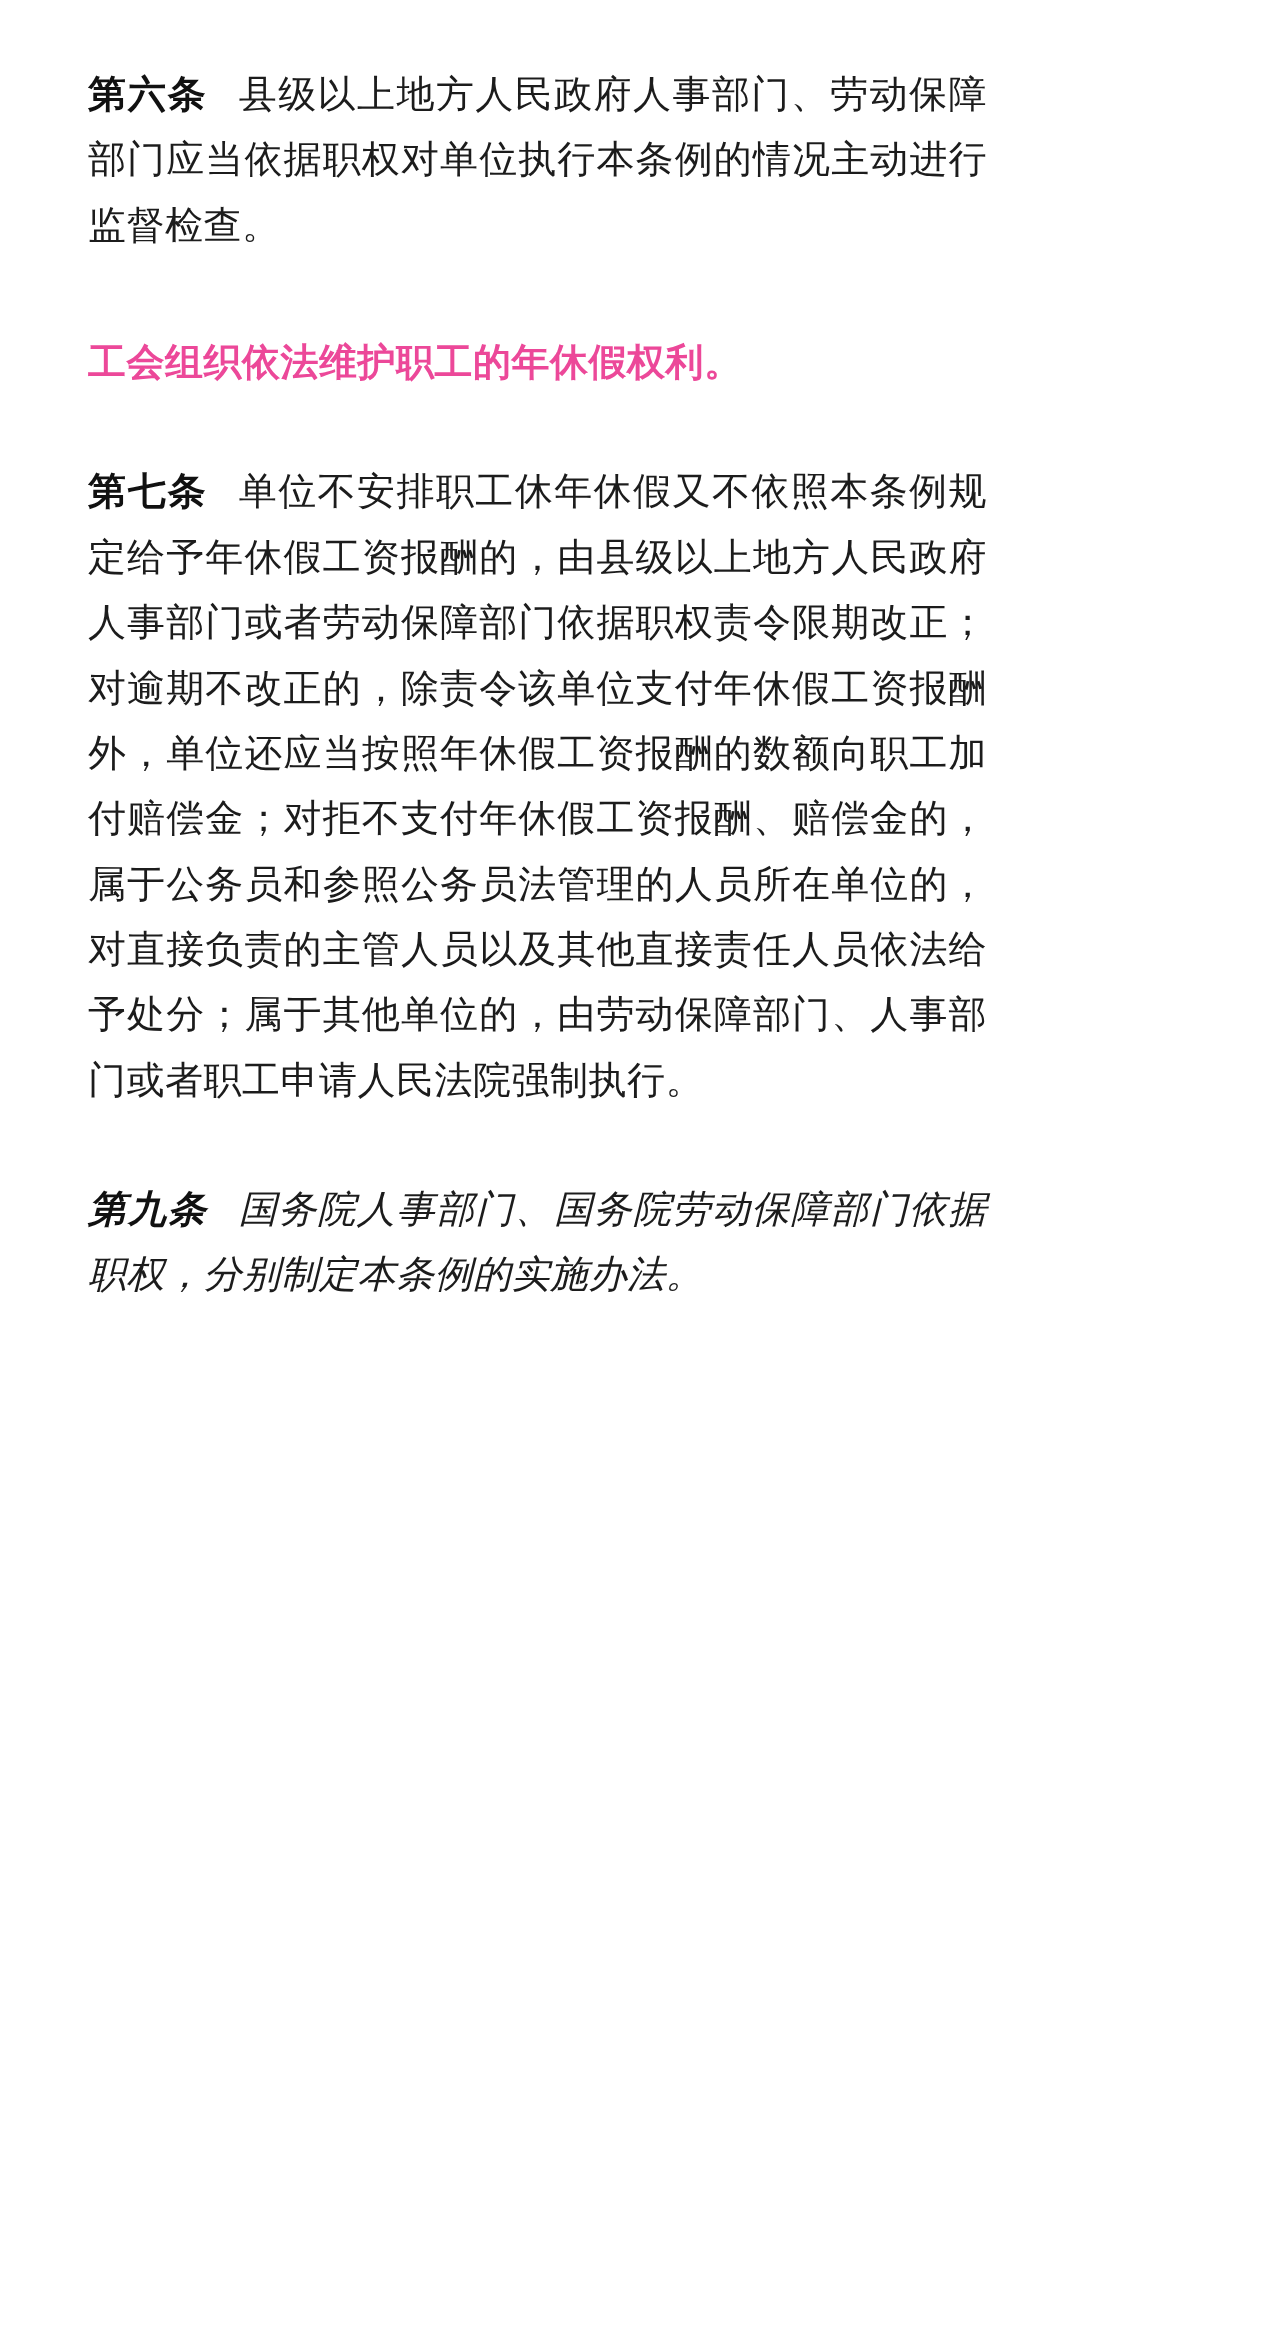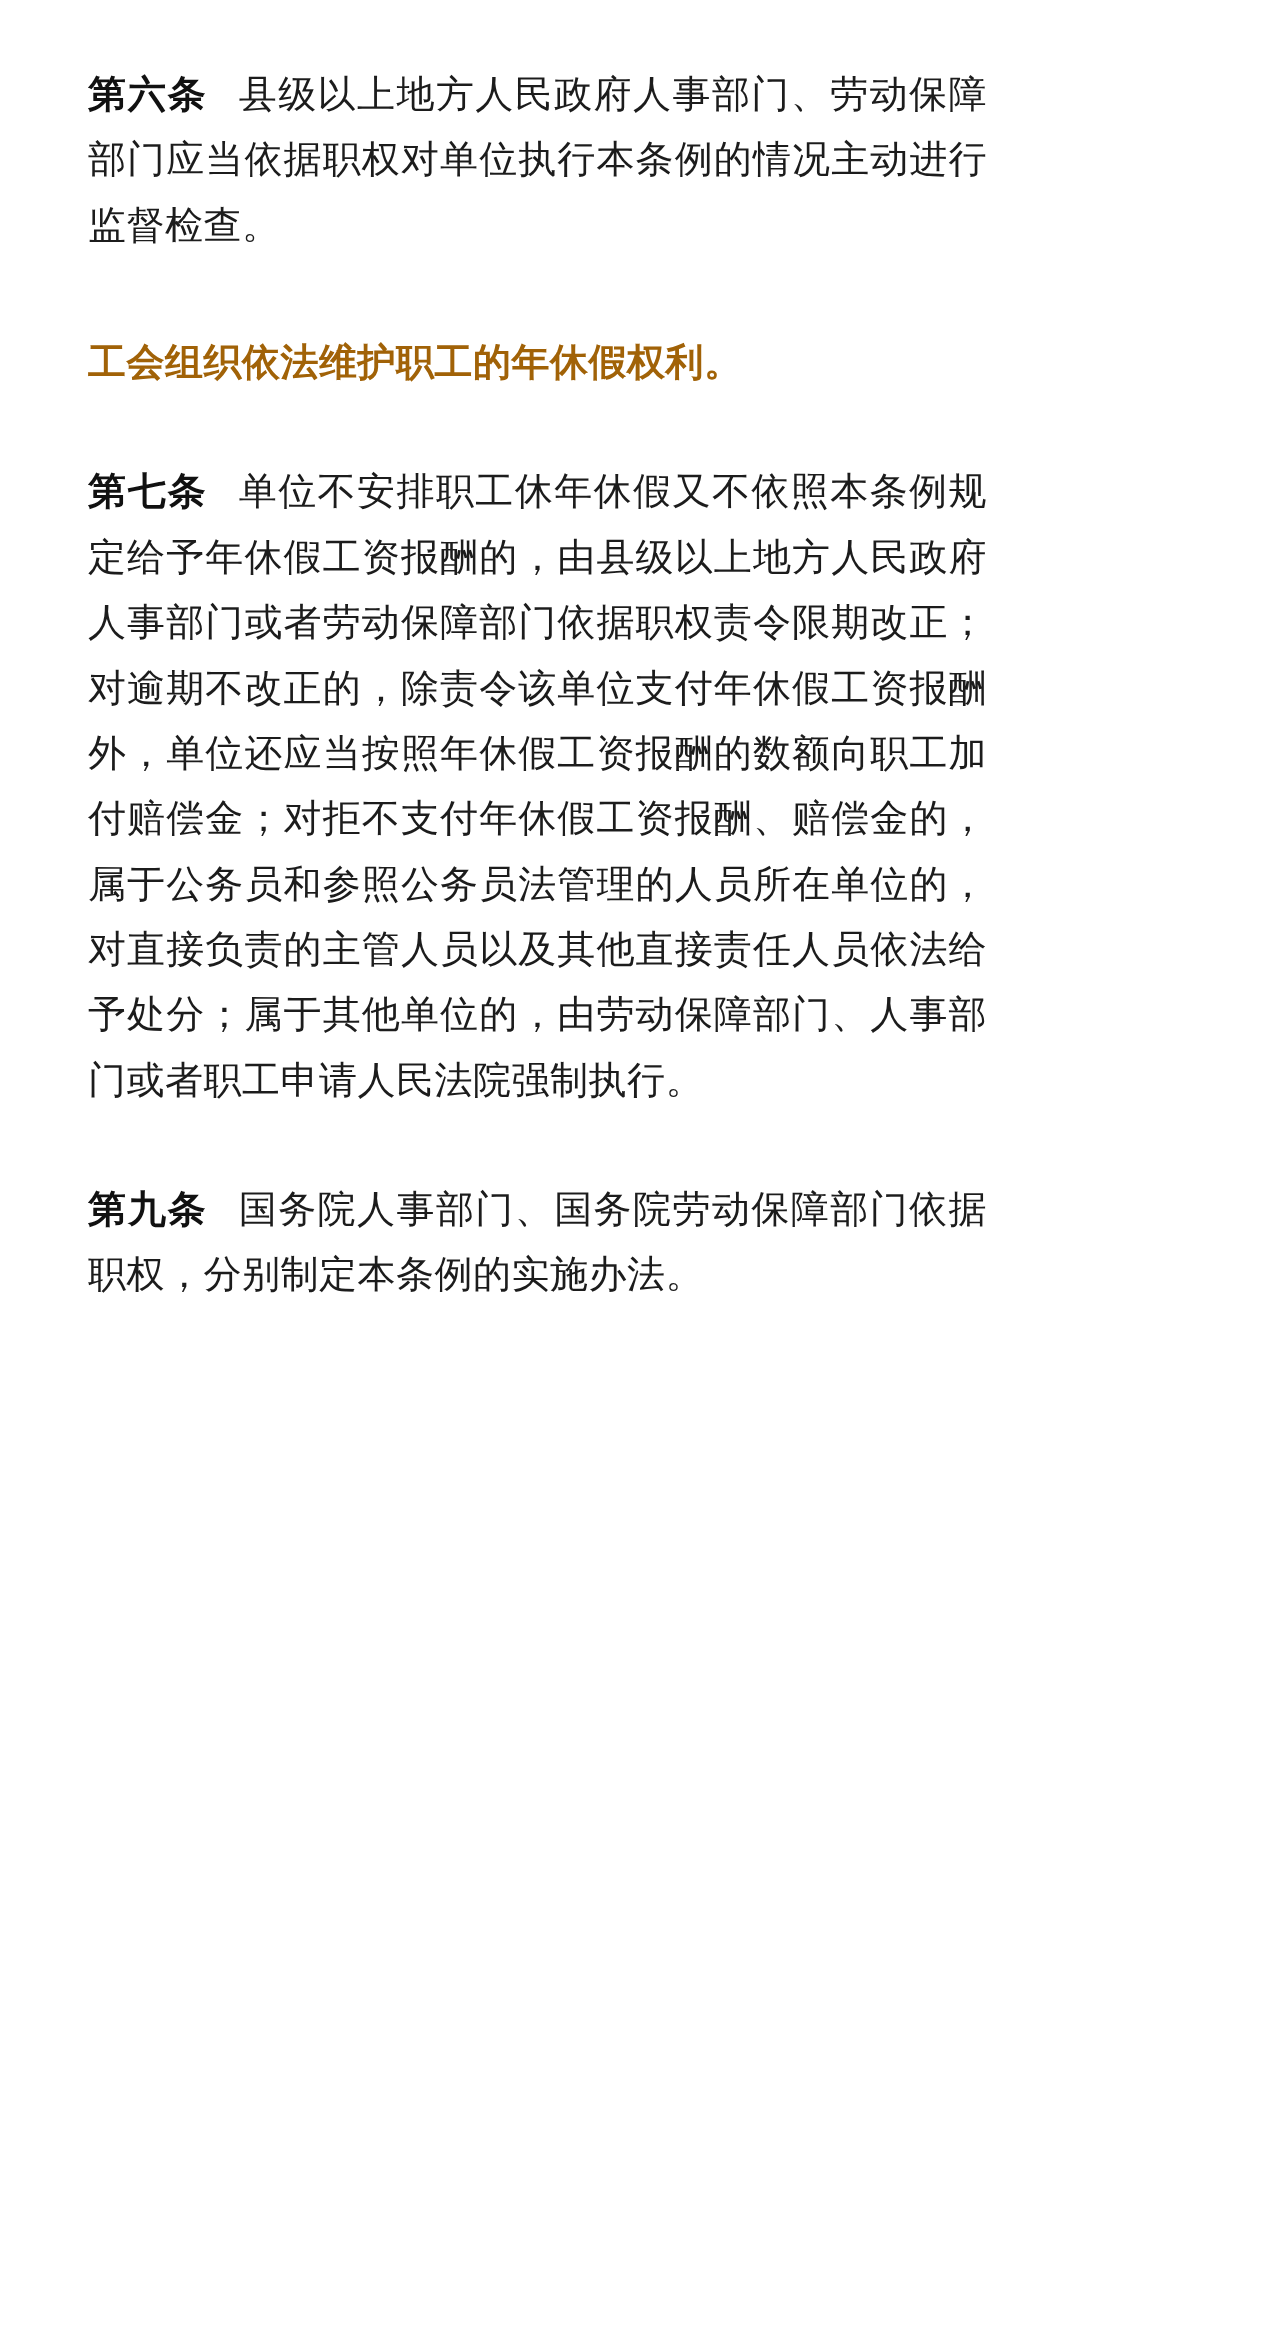--- a/index.html
+++ b/index.html
@@ -37,36 +37,37 @@
   .para .label {
     font-weight: 700;
     color: #111111;
     letter-spacing: 1px;
   }
   .para .gap {
     display: inline-block;
     width: 30px;
   }
   .para.highlight {
-    color: #a16207;
+    color: #ec4899;
     font-weight: 700;
     margin-bottom: 64px;
     margin-top: 10px;
   }
   .para.block-7 {
     margin-bottom: 64px;
   }
   .para.block-6 {
     margin-bottom: 72px;
   }
   .para.block-8 {
     margin-bottom: 60px;
   }
   .para.block-9 {
     margin-bottom: 60px;
+    font-style: italic;
   }
 </style>
 </head>
 <body>
 
 <div class="page">
 
   <p class="para block-6">
     <span class="label">第六条</span><span class="gap"></span><span class="body">县级以上地方人民政府人事部门、劳动保障部门应当依据职权对单位执行本条例的情况主动进行监督检查。</span>
   </p>

